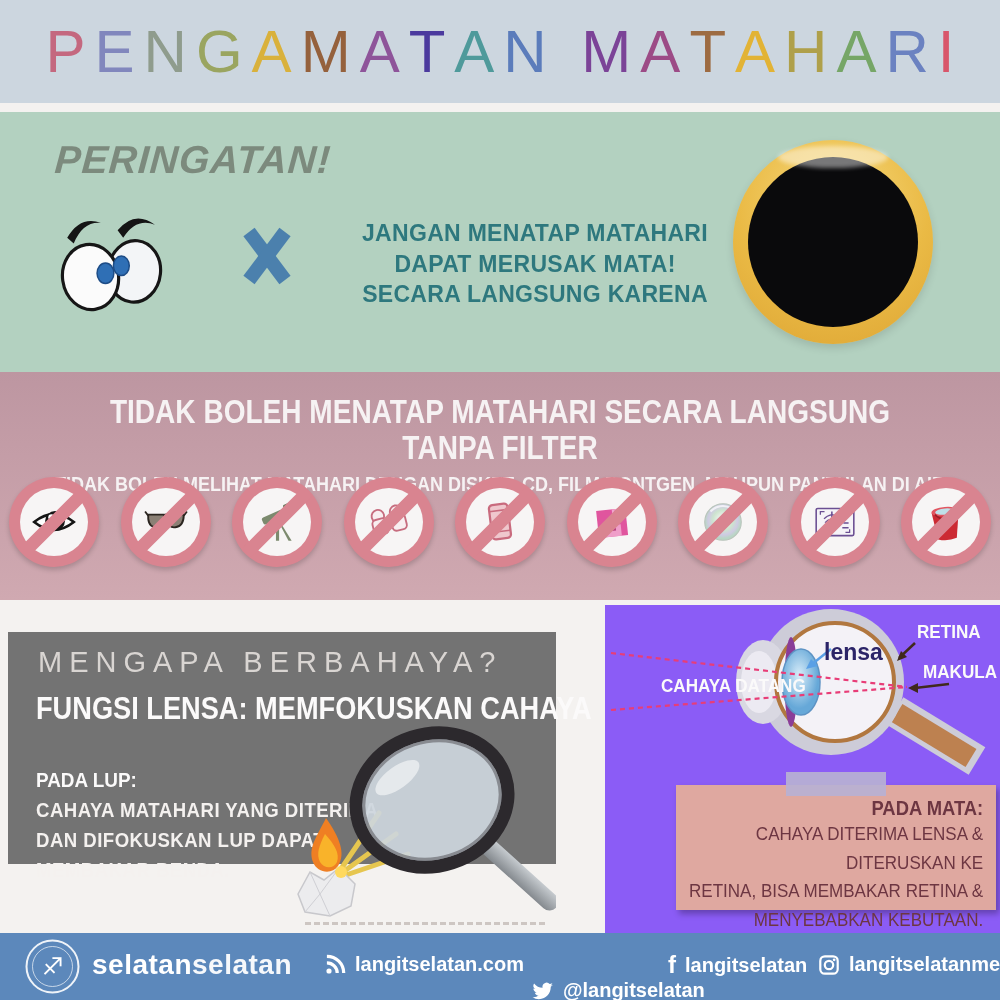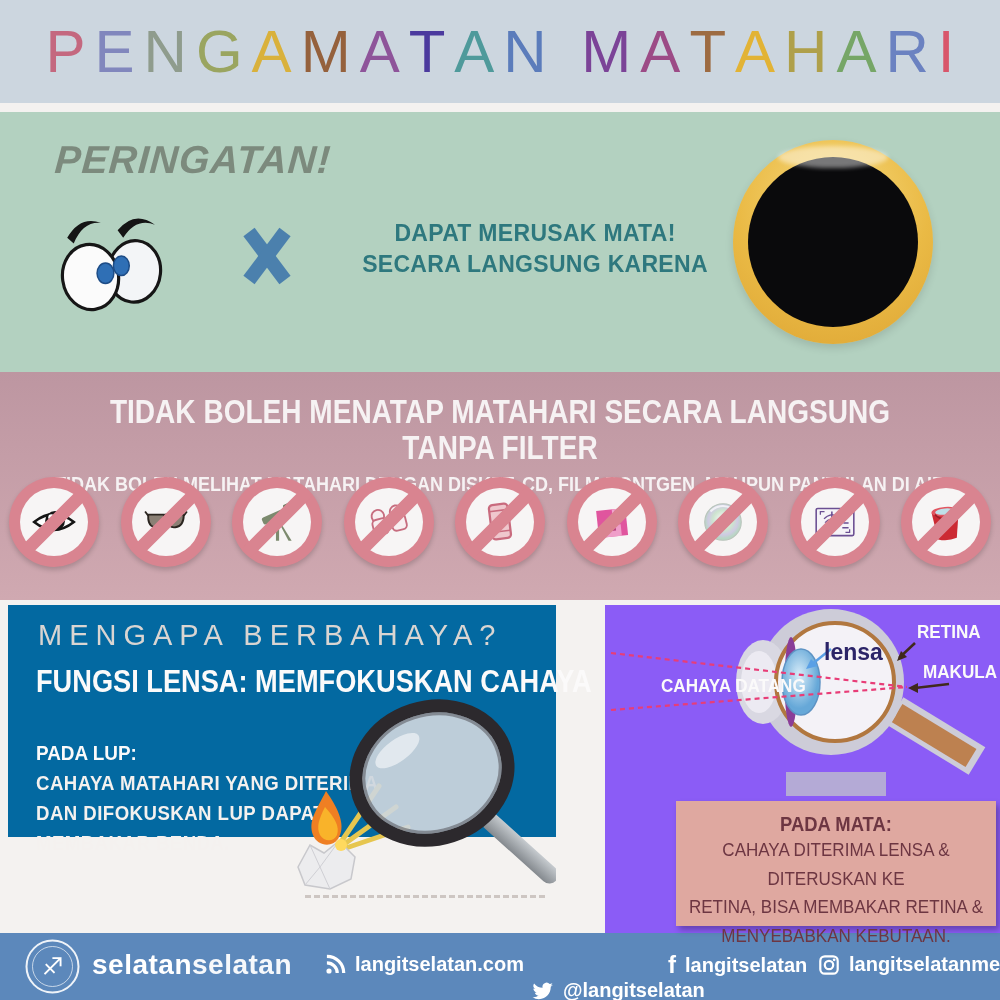--- a/index.html
+++ b/index.html
@@ -38,21 +38,21 @@
   .norow{position:absolute;left:0;top:105px;width:1000px;display:flex;justify-content:space-between;
          padding:0 9px;box-sizing:border-box;}
   .noicon{position:relative;width:90px;height:90px;border-radius:50%;background:#d98490;
           box-shadow:0 3px 5px rgba(0,0,0,.18);flex:0 0 auto;}
   .noicon .inner{position:absolute;left:11px;top:11px;width:68px;height:68px;border-radius:50%;
           background:#f7f5f5;display:flex;align-items:center;justify-content:center;}
   .noicon .slash{position:absolute;left:2px;top:38.5px;width:86px;height:13px;background:#d98490;
           transform:rotate(-45deg);border-radius:2px;z-index:3;}
 
   
-  .lupsec{position:absolute;left:8px;top:605px;width:548px;height:232px;background:#0369a1;}
+  .lupsec{position:absolute;left:8px;top:632px;width:548px;height:232px;background:#737373;}
   .why{position:absolute;left:30px;top:14px;font-size:29px;font-weight:400;letter-spacing:7px;
        color:#d9d5d2;}
   .fungsi{position:absolute;left:28px;top:58px;font-size:32px;font-weight:700;color:#fbfafa;
           transform:scaleX(.85);transform-origin:0 50%;white-space:nowrap;}
   .luptitle{position:absolute;left:28px;top:136px;font-size:21px;font-weight:700;color:#fbfafa;
           transform:scaleX(.9);transform-origin:0 50%;}
   .luplines{position:absolute;left:28px;top:163px;font-size:20px;font-weight:700;color:#f4f1ef;
           line-height:1.5;transform:scaleX(.93);transform-origin:0 50%;letter-spacing:.5px;}
   .lupart{position:absolute;left:0;top:0;}
   .dashline{position:absolute;left:297px;top:290px;width:240px;border-top:3px dashed #cdc6c2;}
@@ -61,22 +61,22 @@
   .matasec{position:absolute;left:564px;top:605px;width:428px;height:383px;background:#8b5cf6;margin-left:41px;}
   .eyeart{position:absolute;left:0;top:0;}
   .lbl{position:absolute;font-weight:700;color:#fbfafa;font-size:19px;transform:scaleX(.9);
        transform-origin:0 50%;white-space:nowrap;}
   .lbl-lensa{left:219px;top:34px;font-size:23px;color:#2b2468;transform:none;}
   .lbl-retina{left:312px;top:16px;}
   .lbl-makula{left:318px;top:56px;}
   .lbl-cahaya{left:56px;top:70px;}
   .tape{position:absolute;left:181px;top:167px;width:100px;height:24px;background:#b7b1d2;
         opacity:.92;z-index:5;}
-  .note{position:absolute;left:71px;top:196px;width:320px;height:125px;background:#dfa8a0;
-        box-shadow:3px 4px 6px rgba(0,0,0,.28);z-index:4;text-align:center;color:#6d3642;}
+  .note{position:absolute;left:71px;top:180px;width:320px;height:125px;background:#dfa8a0;
+        box-shadow:3px 4px 6px rgba(0,0,0,.28);z-index:4;text-align:right;color:#6d3642;}
   .note .ntitle{padding-top:12px;font-size:20px;font-weight:700;transform:scaleX(.92);}
   .note .nlines{font-size:18.5px;line-height:1.55;transform:scaleX(.92);font-weight:400;}
 
   
   .footer{position:absolute;left:0;top:933px;width:1000px;height:67px;background:#5c88bb;color:#fff;}
   .seal{position:absolute;left:24px;top:5px;}
   .brand{position:absolute;left:92px;top:16px;font-size:28px;letter-spacing:.5px;}
   .brand b{font-weight:700;}
   .brand span{font-weight:700;opacity:.95;}
   .social{position:absolute;top:20px;display:flex;align-items:center;gap:9px;font-size:20px;
@@ -124,20 +124,21 @@
       <ellipse cx="53" cy="74" rx="9" ry="11" fill="#2f6fb5" stroke="#1d4c86" stroke-width="1.6"></ellipse>
       <ellipse cx="70" cy="66" rx="8.5" ry="10.5" fill="#2f6fb5" stroke="#1d4c86" stroke-width="1.6"></ellipse>
     </svg>
 
     <svg class="xmark" width="54" height="64" viewBox="0 0 54 64">
       <line x1="9" y1="8" x2="45" y2="56" stroke="#4b80ad" stroke-width="14"></line>
       <line x1="45" y1="8" x2="9" y2="56" stroke="#4b80ad" stroke-width="14"></line>
     </svg>
 
     <div class="warnmsg">
+      <div>JANGAN MENATAP MATAHARI</div>
       <div>DAPAT MERUSAK MATA!</div>
       <div>SECARA LANGSUNG KARENA</div>
     </div>
 
     <div class="eclipse">
       <div class="core"></div>
       <div class="shine"></div>
     </div>
   </div>
 

